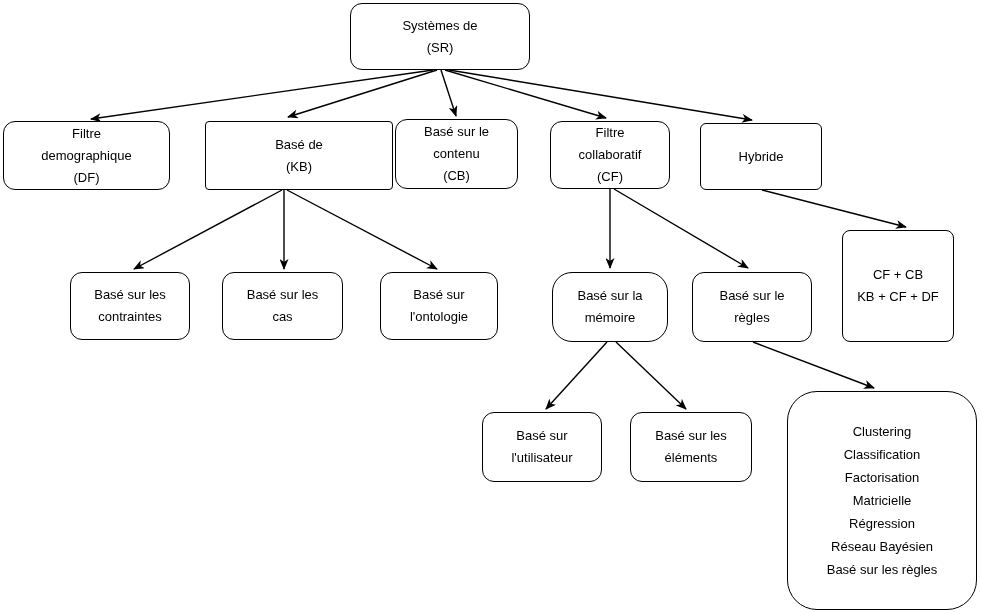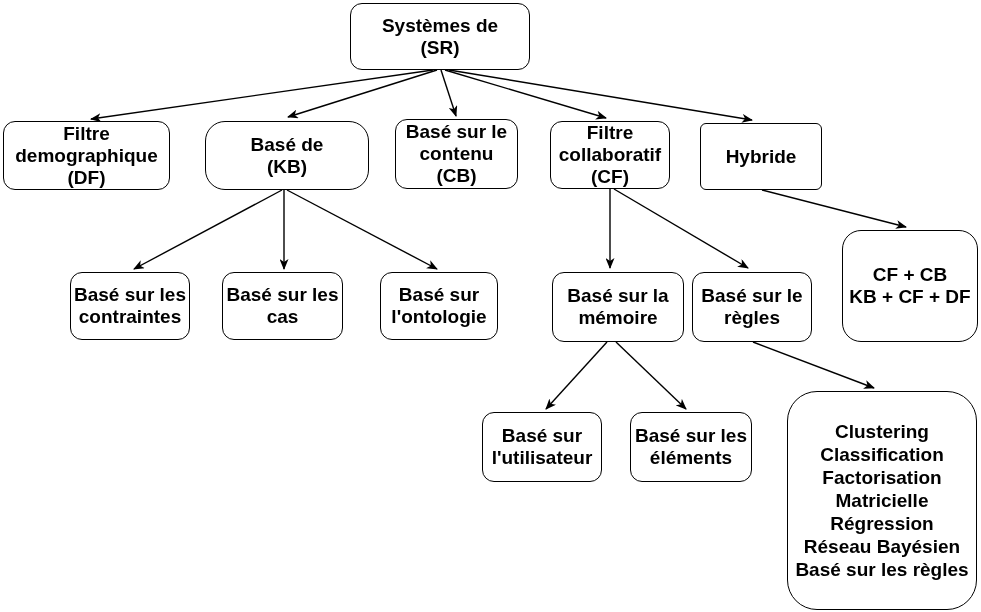--- a/index.html
+++ b/index.html
@@ -15,23 +15,23 @@
     position:absolute;
     box-sizing:border-box;
     border:1.7px solid #000000;
     background:#ffffff;
     display:flex;
     align-items:center;
     justify-content:center;
     text-align:center;
   }
   .label{
-    font-weight:bold;
+    font-weight:normal;
     color:#000000;
-    font-size:19px;
+    font-size:13px;
     line-height:22px;
     white-space:nowrap;
   }
   .node.big .label{line-height:23px;}
 </style>
 </head>
 <body>
 
 <div class="canvas">
   <svg class="edges" xmlns="http://www.w3.org/2000/svg">
@@ -64,21 +64,21 @@
           <div>(SR)</div>
         </div>
       </div>
       <div class="node" style="left: 3px; top: 121px; width: 167px; height: 69px; border-radius: 12px;">
         <div class="label">
           <div>Filtre</div>
           <div>demographique</div>
           <div>(DF)</div>
         </div>
       </div>
-      <div class="node" style="left: 205px; top: 121px; width: 164px; height: 69px; border-radius: 20px; align-items: center;">
+      <div class="node" style="left: 205px; top: 121px; width: 188px; height: 69px; border-radius: 4px; align-items: center;">
         <div class="label">
           <div>Basé de</div>
           <div>(KB)</div>
         </div>
       </div>
       <div class="node" style="left: 395px; top: 119px; width: 123px; height: 70px; border-radius: 12px;">
         <div class="label">
           <div>Basé sur le</div>
           <div>contenu</div>
           <div>(CB)</div>
@@ -107,33 +107,33 @@
           <div>Basé sur les</div>
           <div>cas</div>
         </div>
       </div>
       <div class="node" style="left: 380px; top: 272px; width: 118px; height: 68px; border-radius: 12px;">
         <div class="label">
           <div>Basé sur</div>
           <div>l'ontologie</div>
         </div>
       </div>
-      <div class="node" style="left: 552px; top: 272px; width: 132px; height: 70px; border-radius: 12px;">
+      <div class="node" style="left: 552px; top: 272px; width: 116px; height: 70px; border-radius: 20px;">
         <div class="label">
           <div>Basé sur la</div>
           <div>mémoire</div>
         </div>
       </div>
       <div class="node" style="left: 692px; top: 272px; width: 120px; height: 70px; border-radius: 12px;">
         <div class="label">
           <div>Basé sur le</div>
           <div>règles</div>
         </div>
       </div>
-      <div class="node" style="left: 842px; top: 230px; width: 136px; height: 112px; border-radius: 19px;">
+      <div class="node" style="left: 842px; top: 230px; width: 112px; height: 112px; border-radius: 8px;">
         <div class="label">
           <div>CF + CB</div>
           <div>KB + CF + DF</div>
         </div>
       </div>
       <div class="node" style="left: 482px; top: 412px; width: 120px; height: 70px; border-radius: 12px;">
         <div class="label">
           <div>Basé sur</div>
           <div>l'utilisateur</div>
         </div>

